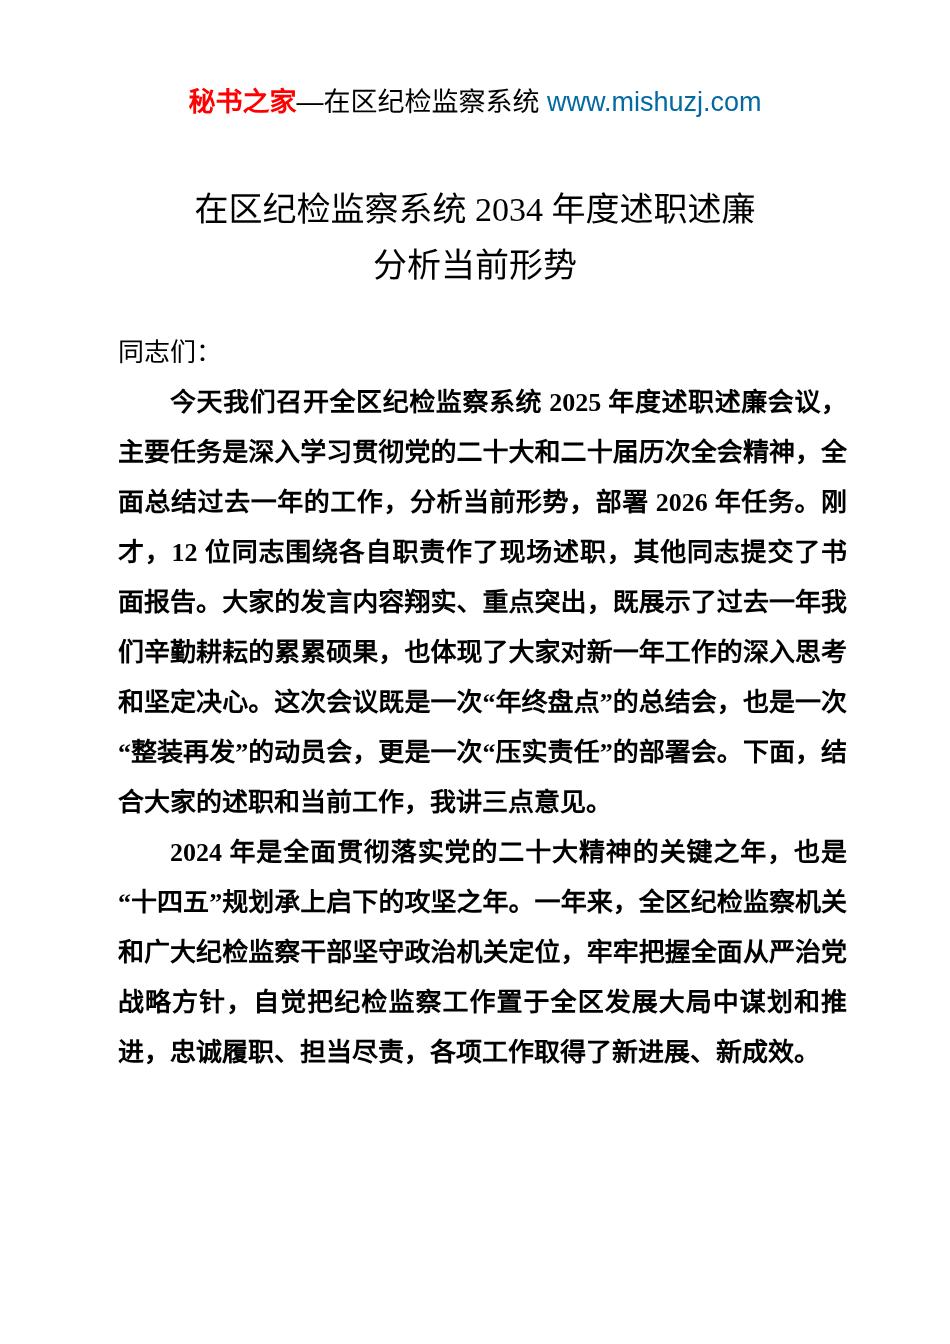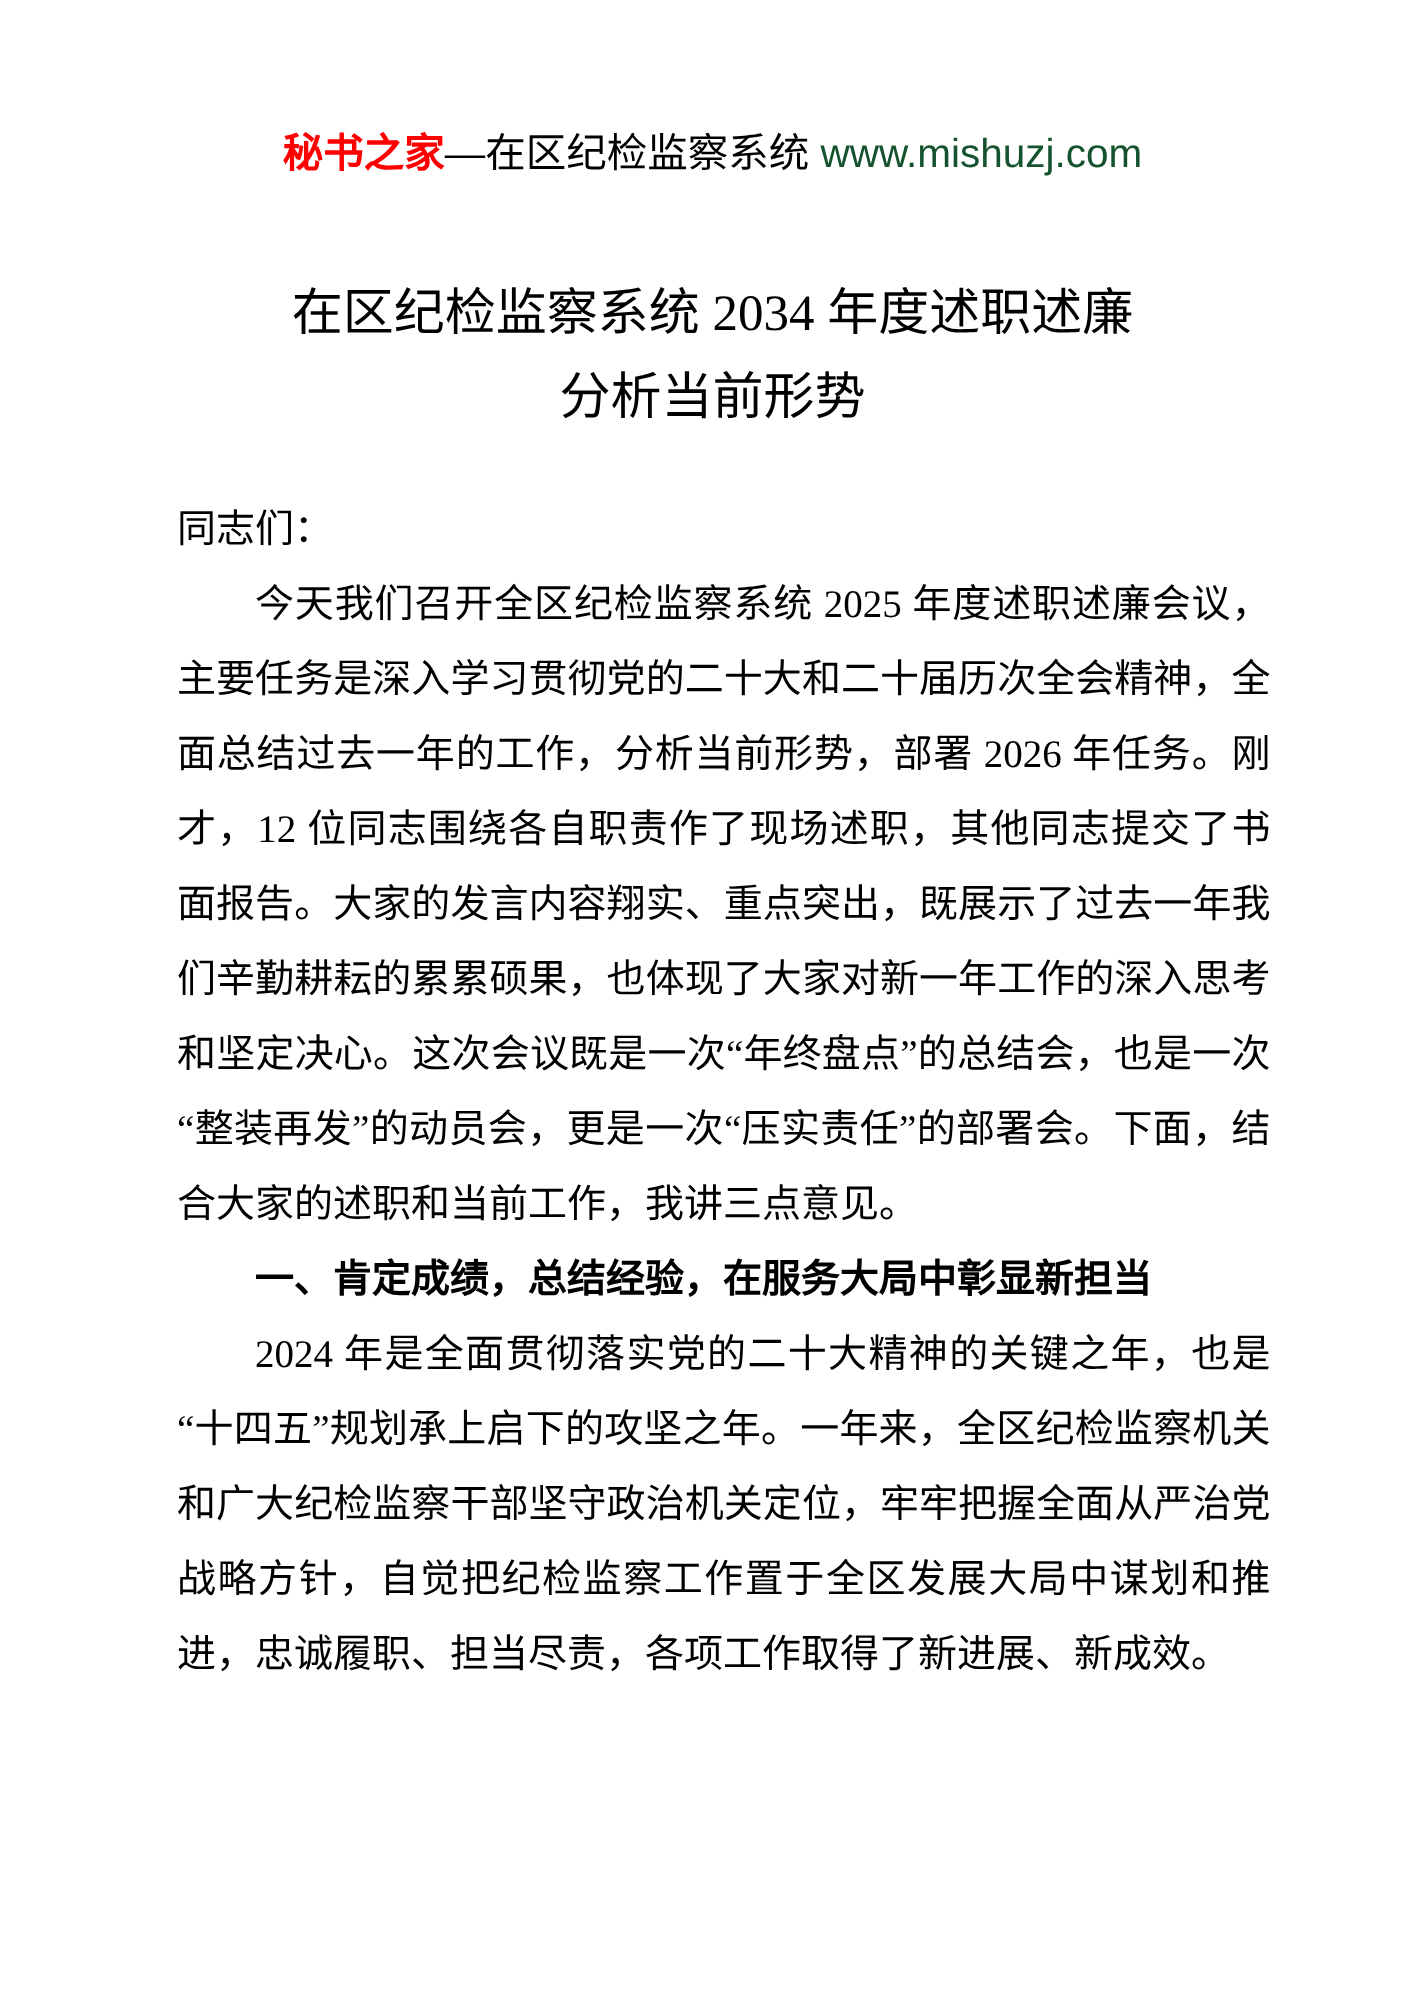--- a/index.html
+++ b/index.html
@@ -29,21 +29,21 @@
   .site-header .brand {
     color: #fe0000;
     font-weight: bold;
     text-align: right;
   }
   .site-header .tagline {
     color: #000000;
     font-weight: normal;
   }
   .site-header .url {
-    color: #14532d;
+    color: #0369a1;
     font-weight: normal;
     text-decoration: none;
     cursor: pointer;
   }
   
   .doc-title {
     margin-top: 64px;
     text-align: center;
     font-size: 34px;
     line-height: 56px;
@@ -60,20 +60,21 @@
   }
   .doc-body p {
     margin: 0;
     padding: 0;
   }
   .salutation {
     text-indent: 0;
   }
   .para {
     text-indent: 2em;
+    font-weight: bold;
   }
   .section-heading {
     text-indent: 2em;
     font-weight: bold;
   }
 </style>
 </head>
 <body>
 
 <div class="page">
@@ -83,17 +84,16 @@
   </div>
 
   <div class="doc-title">
     <div>在区纪检监察系统 2034 年度述职述廉</div>
     <div>分析当前形势</div>
   </div>
 
   <div class="doc-body">
     <p class="salutation">同志们：</p>
     <p class="para">今天我们召开全区纪检监察系统 2025 年度述职述廉会议，主要任务是深入学习贯彻党的二十大和二十届历次全会精神，全面总结过去一年的工作，分析当前形势，部署 2026 年任务。刚才，12 位同志围绕各自职责作了现场述职，其他同志提交了书面报告。大家的发言内容翔实、重点突出，既展示了过去一年我们辛勤耕耘的累累硕果，也体现了大家对新一年工作的深入思考和坚定决心。这次会议既是一次“年终盘点”的总结会，也是一次“整装再发”的动员会，更是一次“压实责任”的部署会。下面，结合大家的述职和当前工作，我讲三点意见。</p>
-    <p class="section-heading">一、肯定成绩，总结经验，在服务大局中彰显新担当</p>
     <p class="para">2024 年是全面贯彻落实党的二十大精神的关键之年，也是“十四五”规划承上启下的攻坚之年。一年来，全区纪检监察机关和广大纪检监察干部坚守政治机关定位，牢牢把握全面从严治党战略方针，自觉把纪检监察工作置于全区发展大局中谋划和推进，忠诚履职、担当尽责，各项工作取得了新进展、新成效。</p>
   </div>
 
 </div>
 
 </body></html>

